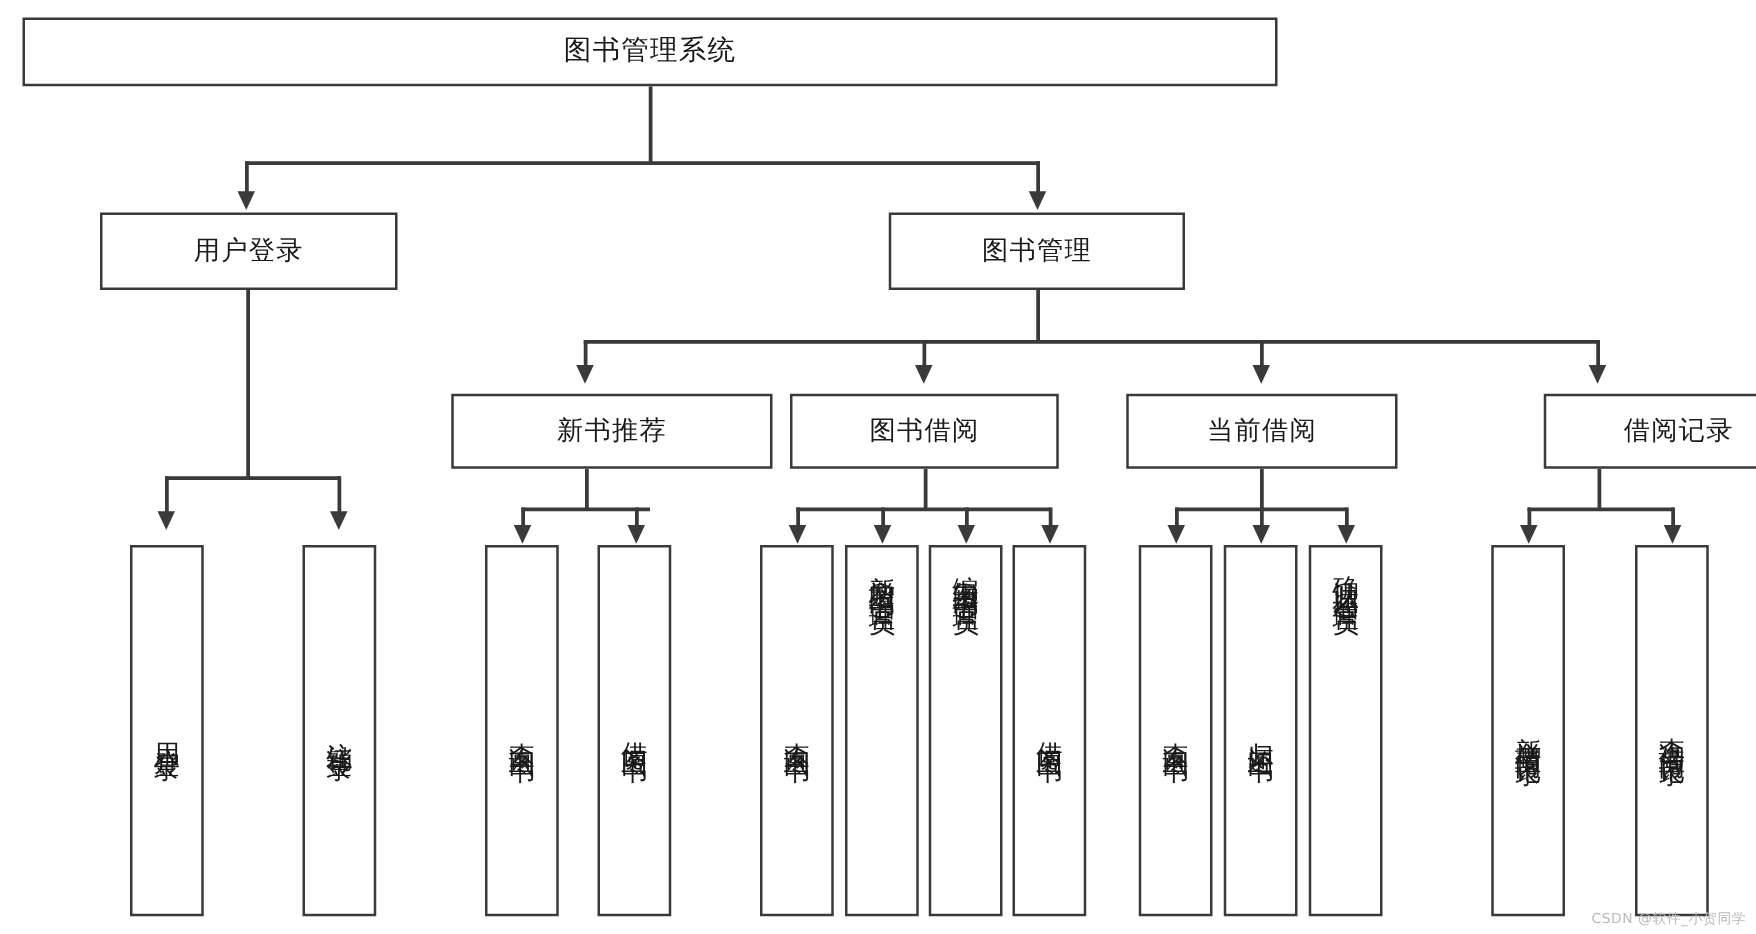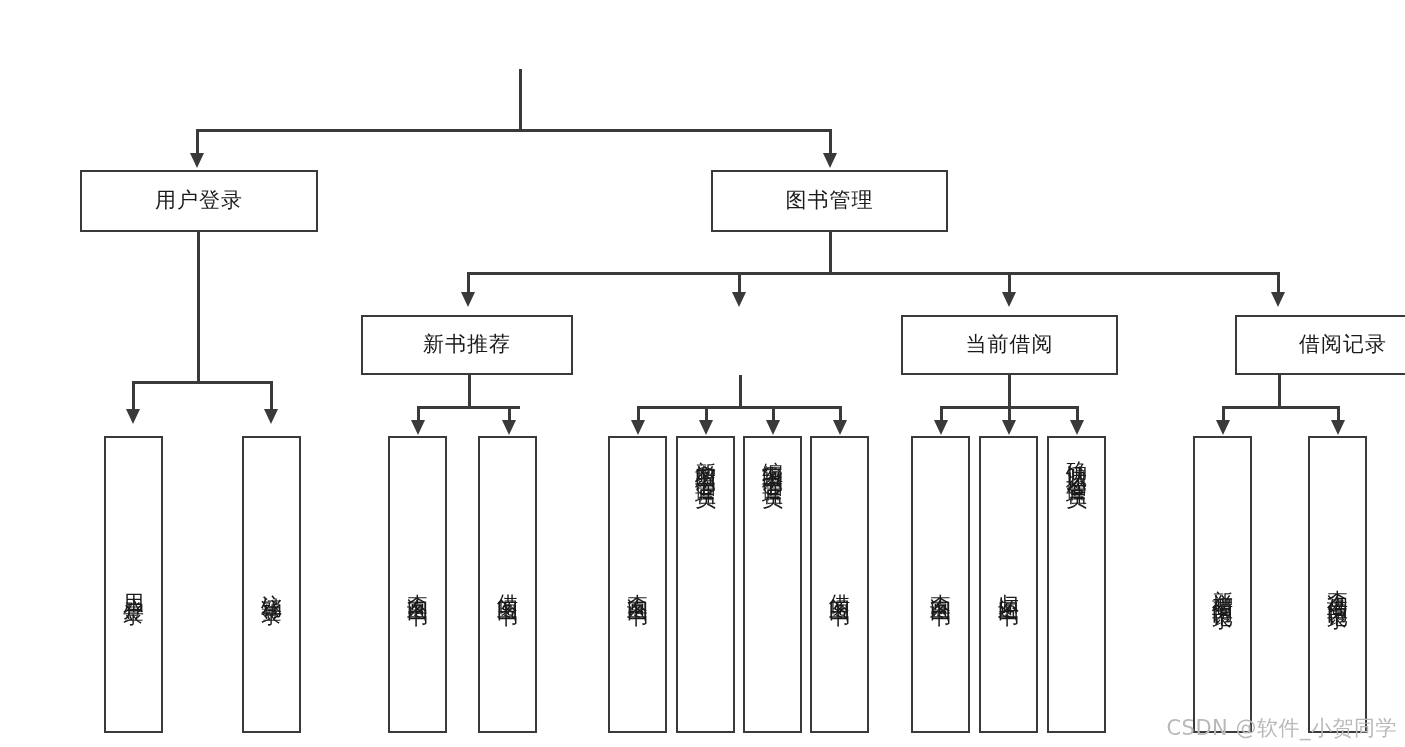--- a/index.html
+++ b/index.html
@@ -75,33 +75,36 @@
     border-left: 7.5px solid transparent;
     border-right: 7.5px solid transparent;
     border-top: 15px solid #3a3a3a;
     z-index: 2;
   }
   
   #watermark {
     position: absolute;
     right: 8px;
     bottom: 5px;
-    font-size: 21px;
+    font-size: 11px;
     color: #b9b9b9;
     letter-spacing: 0.5px;
     white-space: nowrap;
     z-index: 5;
     font-family: "DejaVu Sans", "Liberation Sans", sans-serif;
   }
 </style>
 </head>
 <body>
 
 <div id="canvas">
 
+  <div class="node root horiz" style="left:18px; top:14px; width:1004px; height:55px;">
+    <span>图书管理系统</span>
+  </div>
 
   <div class="vline" style="left:519px; top:69px; width:2.5px; height:62px;"></div>
 
   <div class="hline" style="left:196px; top:129px; width:636px; height:2.5px;"></div>
 
   <div class="vline" style="left:196px; top:129px; height:26px;"></div>
   <div class="arrow" style="left:190px; top:153px;"></div>
   <div class="vline" style="left:829px; top:129px; height:26px;"></div>
   <div class="arrow" style="left:823px; top:153px;"></div>
 
@@ -131,22 +134,25 @@
   <div class="hline" style="left:467px; top:272px; width:812px; height:2.5px;"></div>
   <div class="vline" style="left:467px; top:272px; height:22px;"></div>
   <div class="arrow" style="left:461px; top:292px;"></div>
   <div class="vline" style="left:738px; top:272px; height:22px;"></div>
   <div class="arrow" style="left:732px; top:292px;"></div>
   <div class="vline" style="left:1008px; top:272px; height:22px;"></div>
   <div class="arrow" style="left:1002px; top:292px;"></div>
   <div class="vline" style="left:1277px; top:272px; height:22px;"></div>
   <div class="arrow" style="left:1271px; top:292px;"></div>
 
-  <div class="node horiz" style="left:361px; top:315px; width:212px; height:60px;">
+  <div class="node horiz" style="left:361px; top:315px; width:257px; height:60px;">
     <span>新书推荐</span>
+  </div>
+  <div class="node horiz" style="left:632px; top:315px; width:215px; height:60px;">
+    <span>图书借阅</span>
   </div>
   <div class="node horiz" style="left:901px; top:315px; width:217px; height:60px;align-items:center;">
     <span>当前借阅</span>
   </div>
   <div class="node horiz" style="left:1224px; top:315px; width:216px; height:60px;margin-left:11px;">
     <span>借阅记录</span>
   </div>
 
   <div class="vline" style="left:468px; top:375px; height:33px;"></div>
   <div class="hline" style="left:417px; top:406px; width:103px; height:2.5px;"></div>

